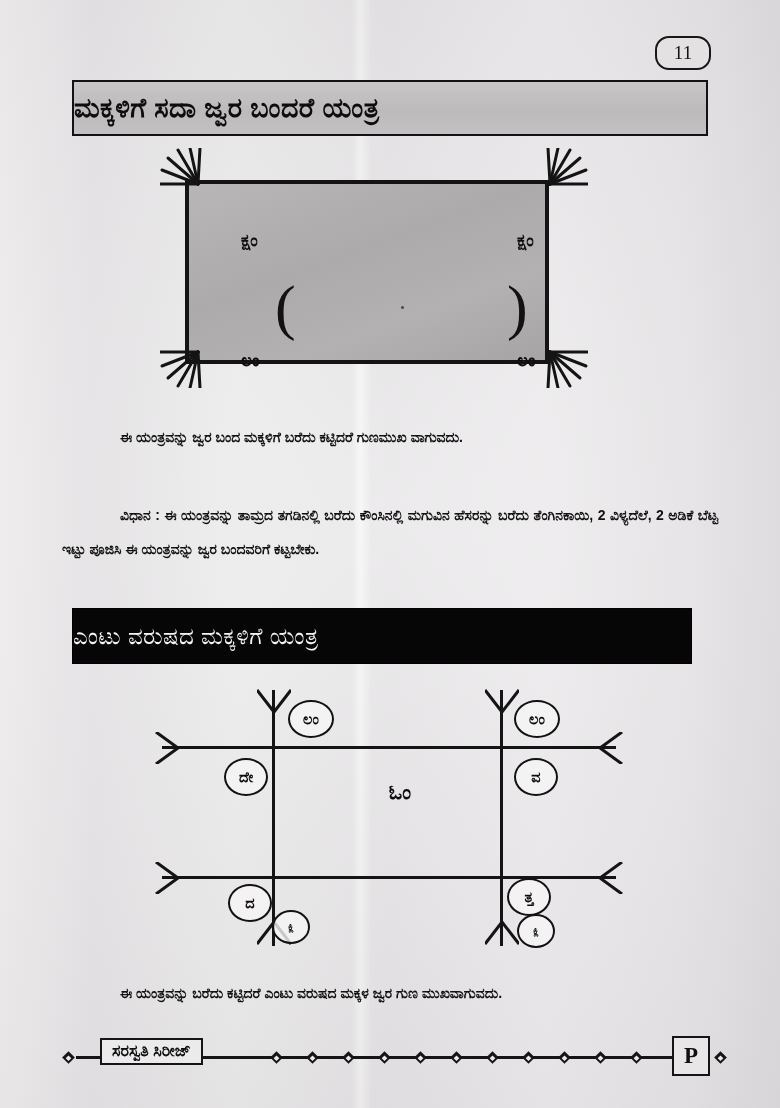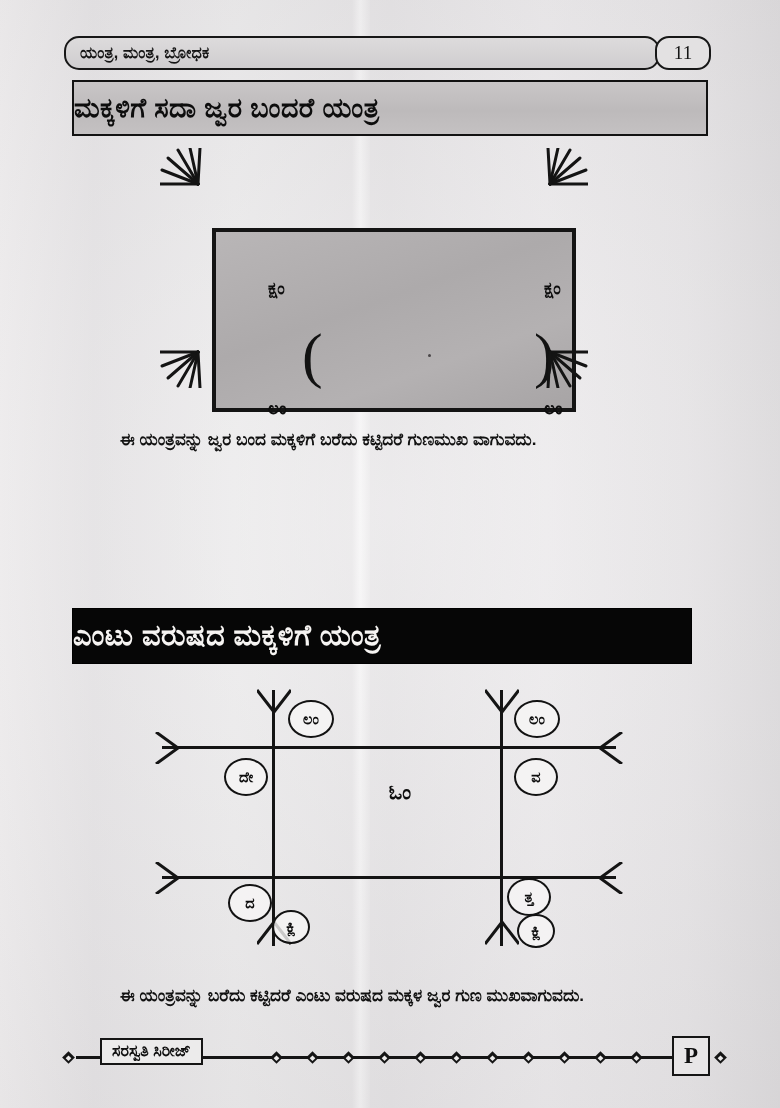--- a/index.html
+++ b/index.html
@@ -89,49 +89,48 @@
   #banner-one-text {
     font-size: 27px; font-weight: bold; color: #0d0d0d;
     letter-spacing: .4px; white-space: nowrap;
   }
   #banner-two {
     left: 72px; top: 608px; height: 54px; width: 618px;
     background: #060606;
     border: 1px solid #000;
   }
   #banner-two-text {
-    font-size: 29px; font-weight: bold; color: #f6f4f2;
+    font-size: 23px; font-weight: normal; color: #f6f4f2;
     letter-spacing: .4px; white-space: nowrap;
   }
 
   
   .body-paragraph {
     position: absolute;
     left: 62px;
     width: 656px;
-    font-size: 17px;
+    font-size: 14px;
     line-height: 34px;
     color: #111;
     text-align: justify;
     font-weight: 600;
   }
   .body-paragraph .indent { display: inline-block; width: 58px; }
   .lead-label { font-weight: bold; }
   #paragraph-one { top: 406px; }
   #paragraph-method { top: 484px; }
   #paragraph-three { top: 962px; }
 
   
   #yantra-one { position: absolute; left: 160px; top: 148px; width: 428px; height: 240px; }
   #yantra-one-box {
     position: absolute;
-    left: 52px; top: 32px; width: 356px; height: 176px;
+    left: 25px; top: 32px; width: 356px; height: 176px;
     border: 4px solid #141414;
     background: linear-gradient(160deg, #b9b6b7 0%, #adaaab 42%, #b4b1b2 70%, #a7a4a5 100%);
-    margin-top: 48px;
   }
   .y1-glyph {
     position: absolute;
     font-size: 17px; font-weight: bold; color: #0d0d0d;
     white-space: nowrap;
   }
   #y1-glyph-tl { left: 52px;  top: 47px; }
   #y1-glyph-tr { left: 328px; top: 47px; }
   #y1-glyph-bl { left: 52px;  top: 167px; }
   #y1-glyph-br { left: 328px; top: 167px; }
@@ -166,21 +165,21 @@
     position: absolute;
     border: 2.5px solid #121212;
     border-radius: 50%;
     background: rgba(246,245,245,.80);
     display: flex; align-items: center; justify-content: center;
     font-size: 14.5px; font-weight: bold; color: #0d0d0d;
     white-space: nowrap;
   }
   .sz-lg { width: 42px; height: 34px; }
   .sz-md { width: 40px; height: 34px; }
-  .sz-sm { width: 34px; height: 30px; font-size: 16px; }
+  .sz-sm { width: 34px; height: 30px; font-size: 10px; }
   #y2-circle-top-left    { left: 136px; top: 12px; }
   #y2-circle-top-right   { left: 362px; top: 12px; }
   #y2-circle-left        { left: 72px;  top: 70px; }
   #y2-circle-right       { left: 362px; top: 70px; }
   #y2-circle-bottom-left { left: 76px;  top: 196px; }
   #y2-circle-bl-small    { left: 120px; top: 222px; }
   #y2-circle-bottom-right{ left: 355px; top: 190px; }
   #y2-circle-br-small    { left: 365px; top: 226px; }
 
   #y2-center-text {
@@ -227,23 +226,20 @@
 </head>
 <body>
 
 <div id="page">
   <div id="paper-texture"></div>
   <div id="paper-fold"></div>
   <div id="paper-vignette"></div>
 
   <div class="content">
 
-    <div id="running-header">
-      <span id="running-header-text">ಯಂತ್ರ, ಮಂತ್ರ, ಬ್ರೋಧಕ</span>
-    </div>
     <div id="page-number-badge">
       <span id="page-number-text">11</span>
     </div>
 
     <div class="banner" id="banner-one">
       <span id="banner-one-text">ಮಕ್ಕಳಿಗೆ ಸದಾ ಜ್ವರ ಬಂದರೆ ಯಂತ್ರ</span>
     </div>
 
     <div id="yantra-one">
       <div id="yantra-one-box">
@@ -295,20 +291,24 @@
           <line x1="36" y1="38" x2="44" y2="74"></line>
           <line x1="36" y1="38" x2="34" y2="74"></line>
         </g>
       </svg>
     </div>
 
     <p class="body-paragraph" id="paragraph-one">
       <span class="indent"></span><span>ಈ ಯಂತ್ರವನ್ನು ಜ್ವರ ಬಂದ ಮಕ್ಕಳಿಗೆ ಬರೆದು ಕಟ್ಟಿದರೆ ಗುಣಮುಖ ವಾಗುವದು.</span>
     </p>
 
+    <p class="body-paragraph" id="paragraph-method">
+      <span class="indent"></span><span class="lead-label">ವಿಧಾನ :</span>
+      <span>ಈ ಯಂತ್ರವನ್ನು ತಾಮ್ರದ ತಗಡಿನಲ್ಲಿ ಬರೆದು ಕೌಂಸಿನಲ್ಲಿ ಮಗುವಿನ ಹೆಸರನ್ನು ಬರೆದು ತೆಂಗಿನಕಾಯಿ, 2 ವಿಳ್ಯದೆಲೆ, 2 ಅಡಿಕೆ ಬೆಟ್ಟ ಇಟ್ಟು ಪೂಜಿಸಿ ಈ ಯಂತ್ರವನ್ನು ಜ್ವರ ಬಂದವರಿಗೆ ಕಟ್ಟಬೇಕು.</span>
+    </p>
 
     <div class="banner" id="banner-two">
       <span id="banner-two-text">ಎಂಟು ವರುಷದ ಮಕ್ಕಳಿಗೆ ಯಂತ್ರ</span>
     </div>
 
     <div id="yantra-two">
       <div class="y2-line y2-h" id="y2-h-top"></div>
       <div class="y2-line y2-h" id="y2-h-bottom"></div>
       <div class="y2-line y2-v" id="y2-v-left"></div>
       <div class="y2-line y2-v" id="y2-v-right"></div>

